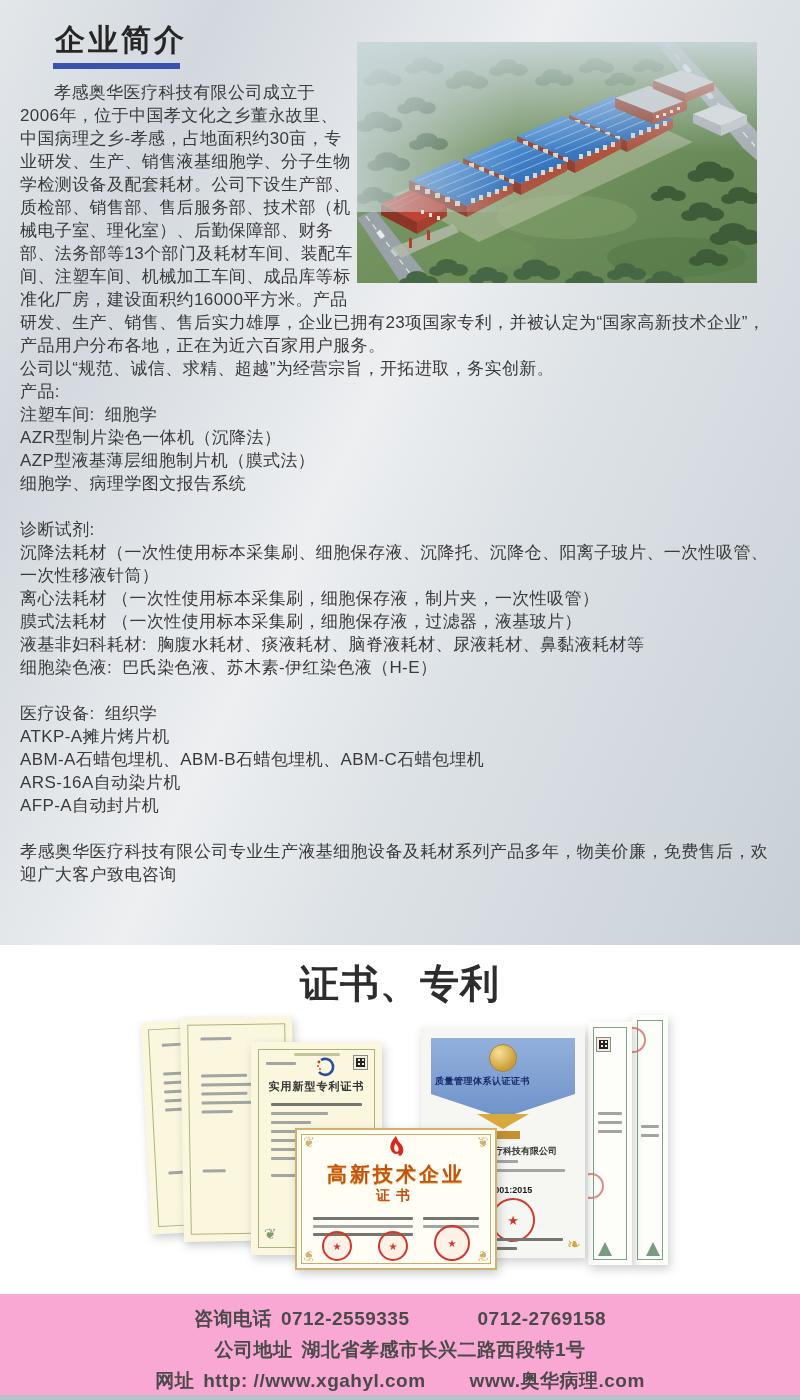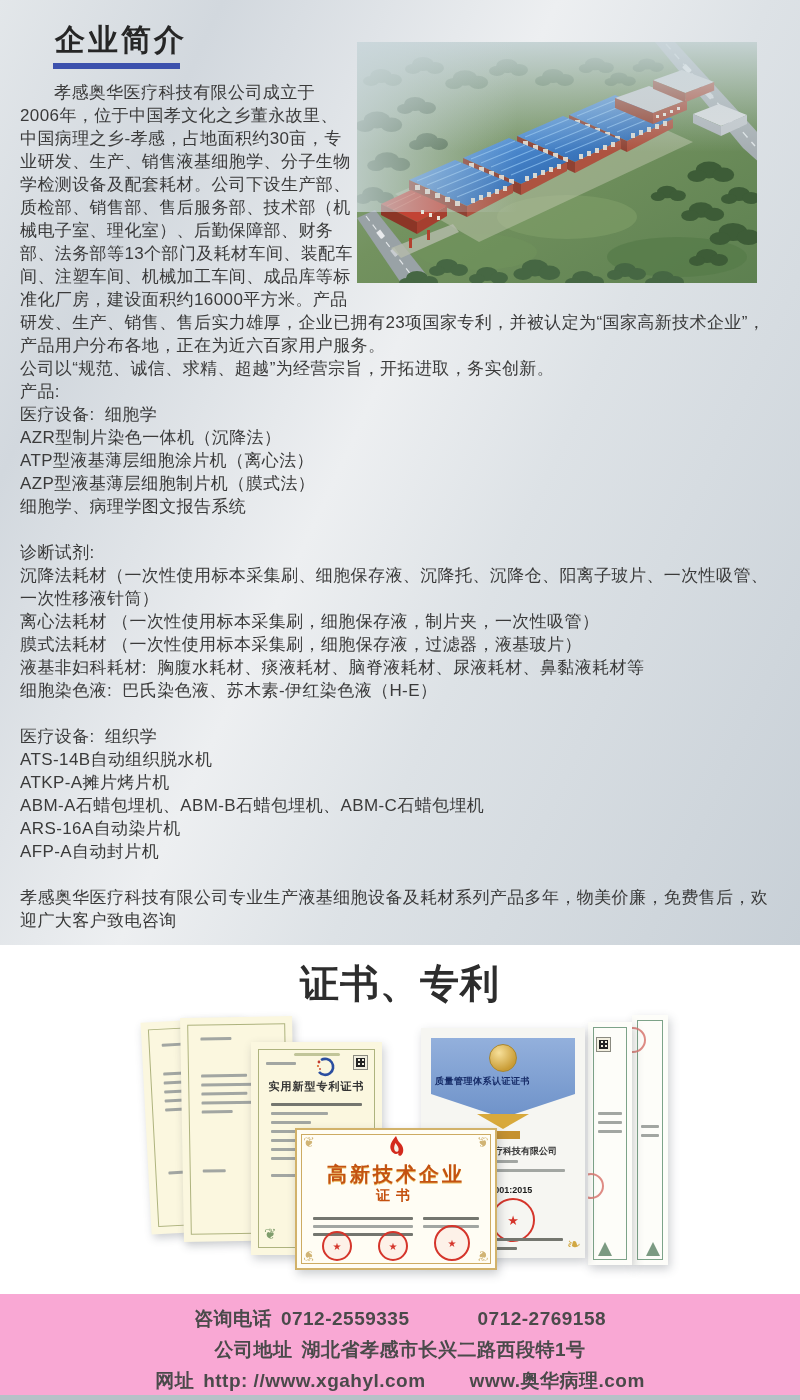--- a/index.html
+++ b/index.html
@@ -244,33 +244,31 @@
         <rect width="160" height="170" fill="url(#mistL)"></rect>
       </svg>
     </div>
 
     <h1>企业简介</h1>
     <div class="title-underline" style="background:#3c51ad;"></div>
 
     <p class="indent">孝感奥华医疗科技有限公司成立于2006年，位于中国孝文化之乡董永故里、中国病理之乡-孝感，占地面积约30亩，专业研发、生产、销售液基细胞学、分子生物学检测设备及配套耗材。公司下设生产部、质检部、销售部、售后服务部、技术部（机械电子室、理化室）、后勤保障部、财务部、法务部等13个部门及耗材车间、装配车间、注塑车间、机械加工车间、成品库等标准化厂房，建设面积约16000平方米。产品研发、生产、销售、售后实力雄厚，企业已拥有23项国家专利，并被认定为“国家高新技术企业”，产品用户分布各地，正在为近六百家用户服务。</p>
     <p>公司以“规范、诚信、求精、超越”为经营宗旨，开拓进取，务实创新。</p>
     <p>产品:</p>
-    <p>医疗设备:  细胞学</p>
+    <p>注塑车间:  细胞学</p>
     <p>AZR型制片染色一体机（沉降法）</p>
-    <p>ATP型液基薄层细胞涂片机（离心法）</p>
     <p>AZP型液基薄层细胞制片机（膜式法）</p>
     <p>细胞学、病理学图文报告系统</p>
     <p class="gap">诊断试剂:</p>
     <p>沉降法耗材（一次性使用标本采集刷、细胞保存液、沉降托、沉降仓、阳离子玻片、一次性吸管、一次性移液针筒）</p>
     <p>离心法耗材 （一次性使用标本采集刷，细胞保存液，制片夹，一次性吸管）</p>
     <p>膜式法耗材 （一次性使用标本采集刷，细胞保存液，过滤器，液基玻片）</p>
     <p>液基非妇科耗材:  胸腹水耗材、痰液耗材、脑脊液耗材、尿液耗材、鼻黏液耗材等</p>
     <p>细胞染色液:  巴氏染色液、苏木素-伊红染色液（H-E）</p>
     <p class="gap">医疗设备:  组织学</p>
-    <p>ATS-14B自动组织脱水机</p>
     <p>ATKP-A摊片烤片机</p>
     <p>ABM-A石蜡包埋机、ABM-B石蜡包埋机、ABM-C石蜡包埋机</p>
     <p>ARS-16A自动染片机</p>
     <p>AFP-A自动封片机</p>
     <p class="gap">孝感奥华医疗科技有限公司专业生产液基细胞设备及耗材系列产品多年，物美价廉，免费售后，欢迎广大客户致电咨询</p>
   </section>
 
   <section class="certs">
     <h2>证书、专利</h2>
 

